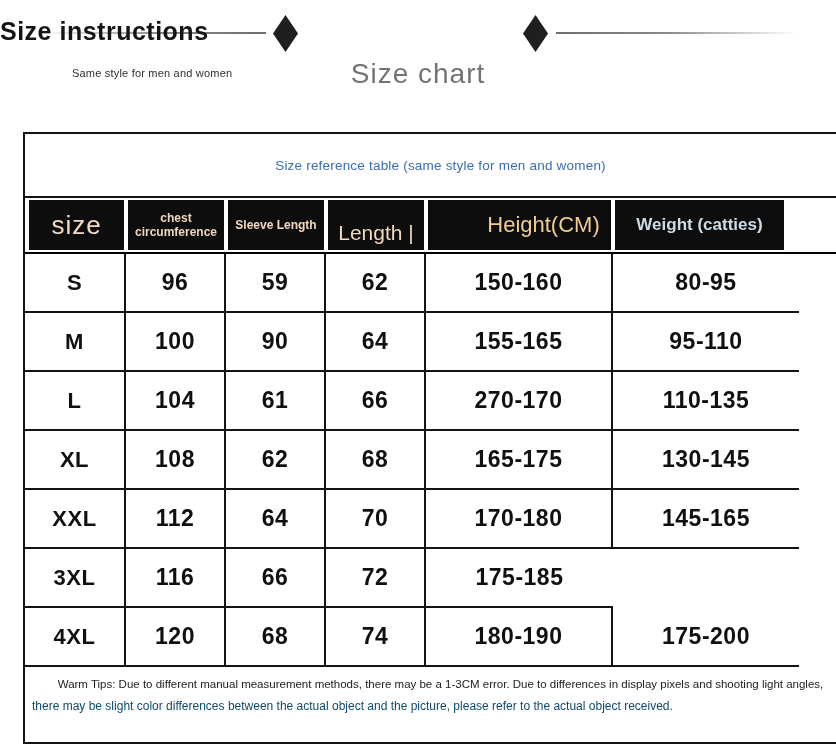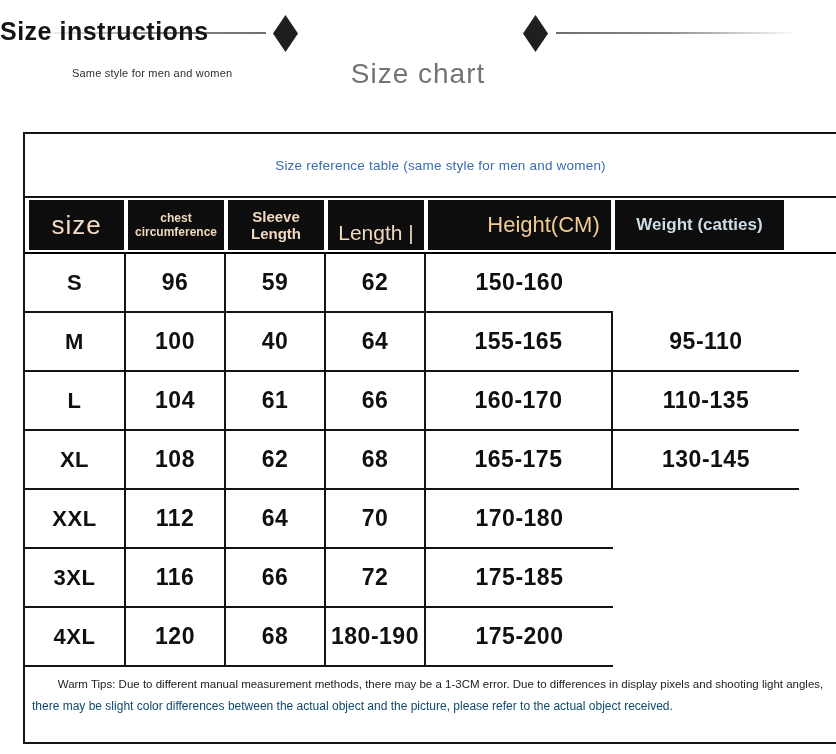--- a/index.html
+++ b/index.html
@@ -75,21 +75,21 @@
   .header-cell:first-child { padding-left:4px; }
   .header-cell:last-child  { padding-right:15px; }
   .header-black {
     height:100%; width:100%;
     background:#0d0d0d;
     display:flex; align-items:center; justify-content:center;
     text-align:center;
   }
   .h-size    { font-size:26px; font-weight:500; letter-spacing:1px; }
   .h-chest   { font-size:12px;  font-weight:600; }
-  .h-sleeve  { font-size:15px;font-weight:700; }
+  .h-sleeve  { font-size:12px;font-weight:700; }
   .h-length  { font-size:21px; font-weight:500; }
   .h-height  { font-size:22px; font-weight:500; }
   .h-weight  { font-size:17px; font-weight:600; }
 
   .data-row { height:59px; }
   .data-cell {
     display:flex; align-items:center; justify-content:center;
     border-right:2px solid #141414;
     border-bottom:2px solid #141414;
     font-size:23px; font-weight:700; color:#101010;
@@ -162,69 +162,72 @@
         </div>
     </div>
   </div>
 
   <div class="grid-row data-row">
     <div class="data-cell label-cell">S</div>
     <div class="data-cell">96</div>
     <div class="data-cell">59</div>
     <div class="data-cell">62</div>
     <div class="data-cell">150-160</div>
+    <div class="data-cell">80-95</div>
   </div>
 
   <div class="grid-row data-row">
     <div class="data-cell label-cell">M</div>
     <div class="data-cell">100</div>
-    <div class="data-cell">40</div>
+    <div class="data-cell">90</div>
     <div class="data-cell">64</div>
     <div class="data-cell">155-165</div>
     <div class="data-cell">95-110</div>
   </div>
 
   <div class="grid-row data-row">
     <div class="data-cell label-cell">L</div>
     <div class="data-cell">104</div>
     <div class="data-cell">61</div>
     <div class="data-cell">66</div>
-    <div class="data-cell">160-170</div>
+    <div class="data-cell">270-170</div>
     <div class="data-cell">110-135</div>
   </div>
 
   <div class="grid-row data-row">
     <div class="data-cell label-cell">XL</div>
     <div class="data-cell">108</div>
     <div class="data-cell">62</div>
     <div class="data-cell">68</div>
     <div class="data-cell">165-175</div>
     <div class="data-cell">130-145</div>
   </div>
 
   <div class="grid-row data-row">
     <div class="data-cell label-cell">XXL</div>
     <div class="data-cell">112</div>
     <div class="data-cell">64</div>
     <div class="data-cell">70</div>
     <div class="data-cell">170-180</div>
+    <div class="data-cell">145-165</div>
   </div>
 
   <div class="grid-row data-row">
     <div class="data-cell label-cell">3XL</div>
     <div class="data-cell">116</div>
     <div class="data-cell">66</div>
     <div class="data-cell">72</div>
     <div class="data-cell">175-185</div>
   </div>
 
   <div class="grid-row data-row">
     <div class="data-cell label-cell">4XL</div>
     <div class="data-cell">120</div>
     <div class="data-cell">68</div>
+    <div class="data-cell">74</div>
     <div class="data-cell">180-190</div>
     <div class="data-cell">175-200</div>
   </div>
 
   <div class="footer-row">
     <div class="tip-line1">Warm Tips: Due to different manual measurement methods, there may be a 1-3CM error. Due to differences in display pixels and shooting light angles,</div>
     <div class="tip-line2">there may be slight color differences between the actual object and the picture, please refer to the actual object received.</div>
   </div>
 
 </div>

